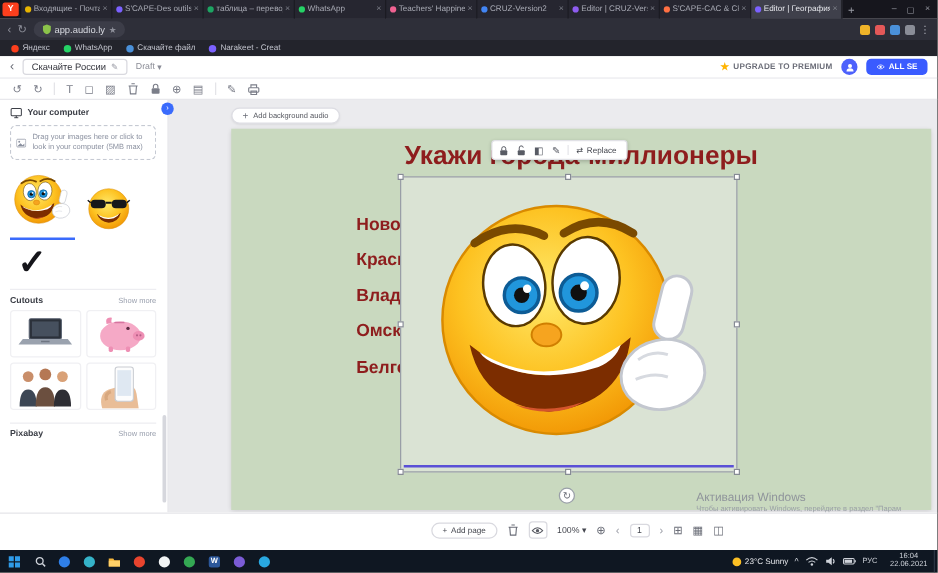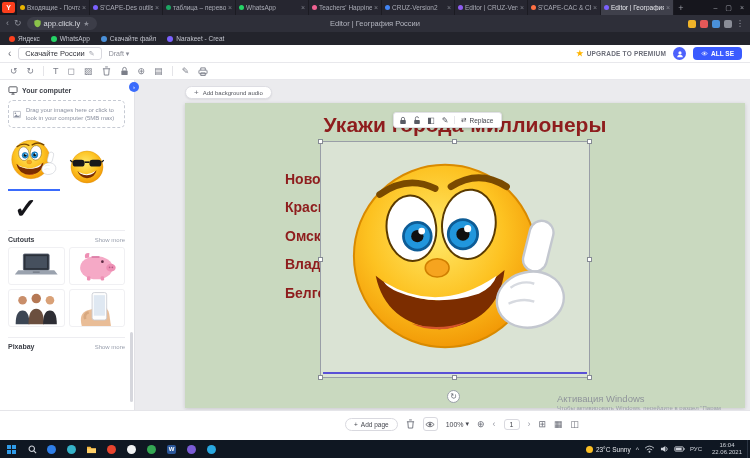--- a/index.html
+++ b/index.html
@@ -251,26 +251,25 @@
     <div class="winctl">
       <span>–</span>
       <span>▢</span>
       <span>×</span>
     </div>
   </div>
 
   <div class="addressbar">
     <span class="nav-ico">‹</span>
     <span class="nav-ico">↻</span>
-    <div class="pagetitle">Editor | География России</div>
     <div class="urlbox">
       <svg width="7" height="9" viewBox="0 0 10 12">
           <path d="M5 0.5 L9.5 2.2 V6 Q9.5 10 5 11.5 Q0.5 10 0.5 6 V2.2 Z" fill="#8bc34a"></path>
         </svg>
-      <span>app.click.ly</span>
+      <span>app.audio.ly</span>
       <span style="color:#8d8f99;font-size:7px">★</span>
     </div>
     <div class="ext">
       <span class="extdot" style="background:#f0b429"></span>
       <span class="extdot" style="background:#e45858"></span>
       <span class="extdot" style="background:#4a90d9"></span>
       <span class="extdot" style="background:#8a8d97"></span>
       <span class="menudots">⋮</span>
     </div>
   </div>
@@ -407,22 +406,22 @@
       <div class="addaudio">
         <span class="pl">+</span>
         <span>Add background audio</span>
       </div>
 
       <div class="canvas">
         <div class="slidetitle">Укажи города-миллионеры</div>
         <div class="cities">
           <div>Новос</div>
           <div>Красн</div>
+          <div>Влад</div>
           <div>Омск</div>
-          <div>Влад</div>
           <div>Белгор</div>
         </div>
 
         <div class="selimg">
           <div class="art"><svg viewBox="0 0 120 112" preserveAspectRatio="xMidYMid meet">
                 <use href="#smiley"></use>
               </svg></div>
           <div class="blueline"></div>
           <span class="h nw"></span>
           <span class="h n"></span>

